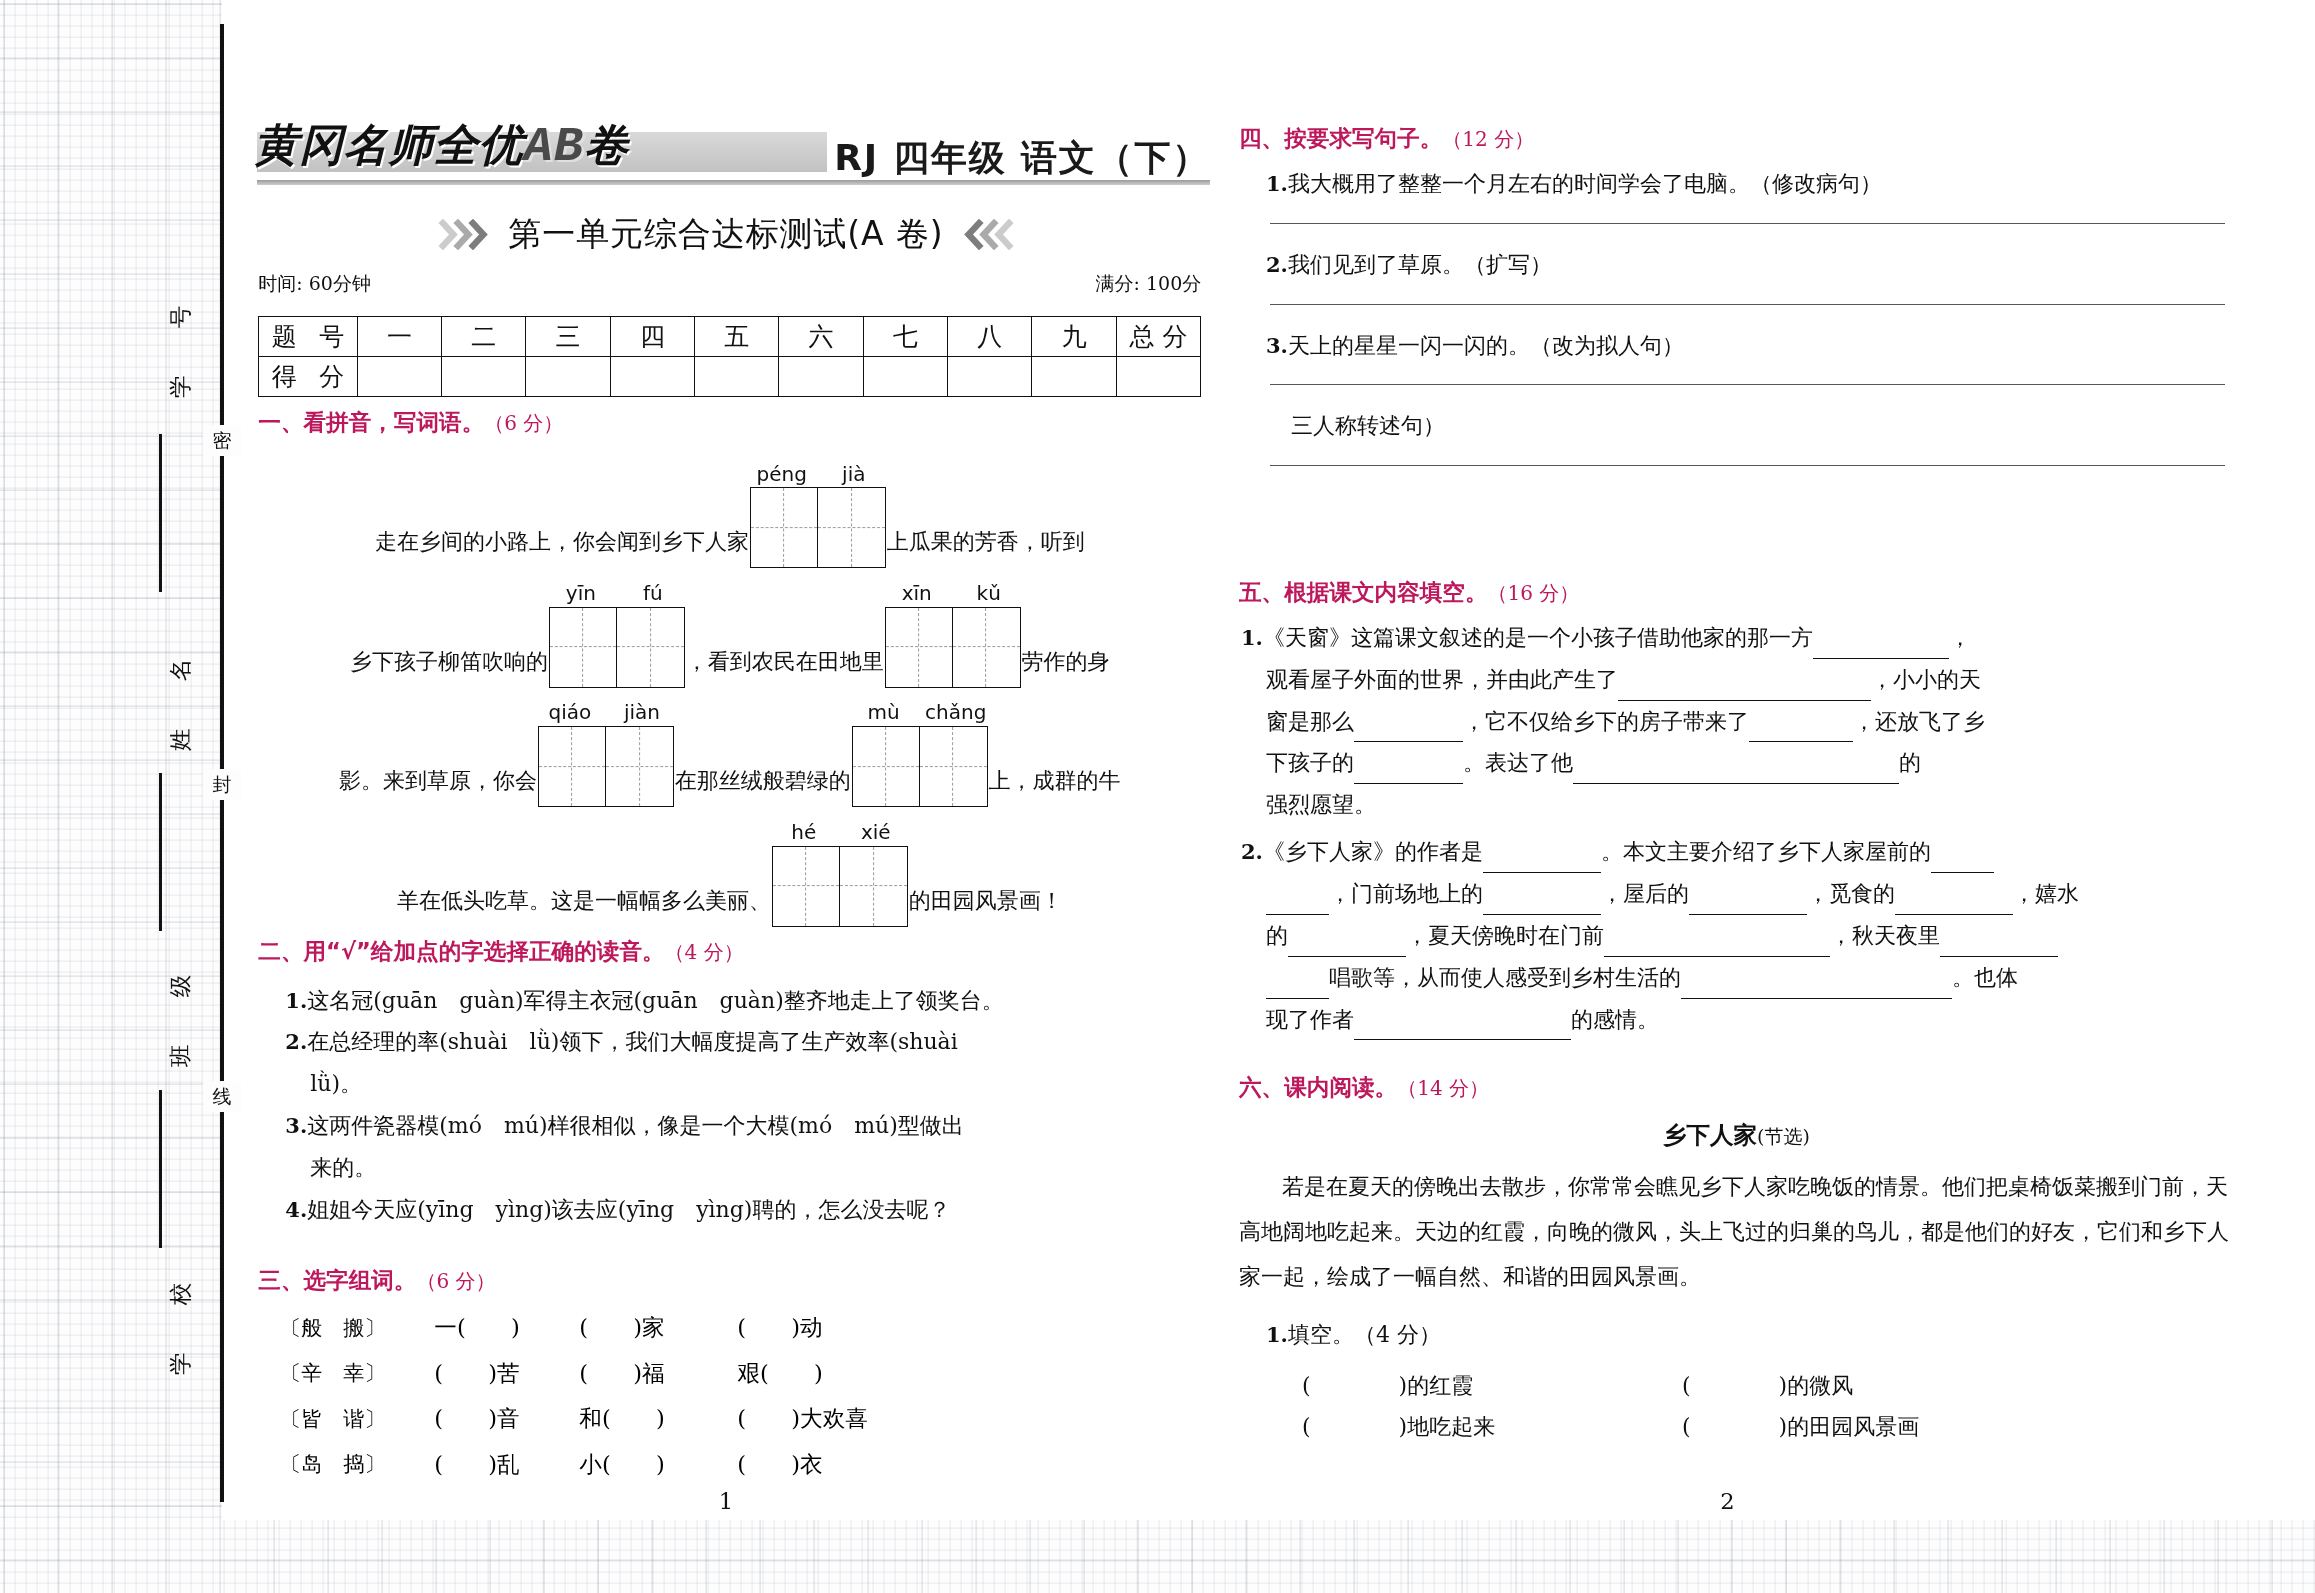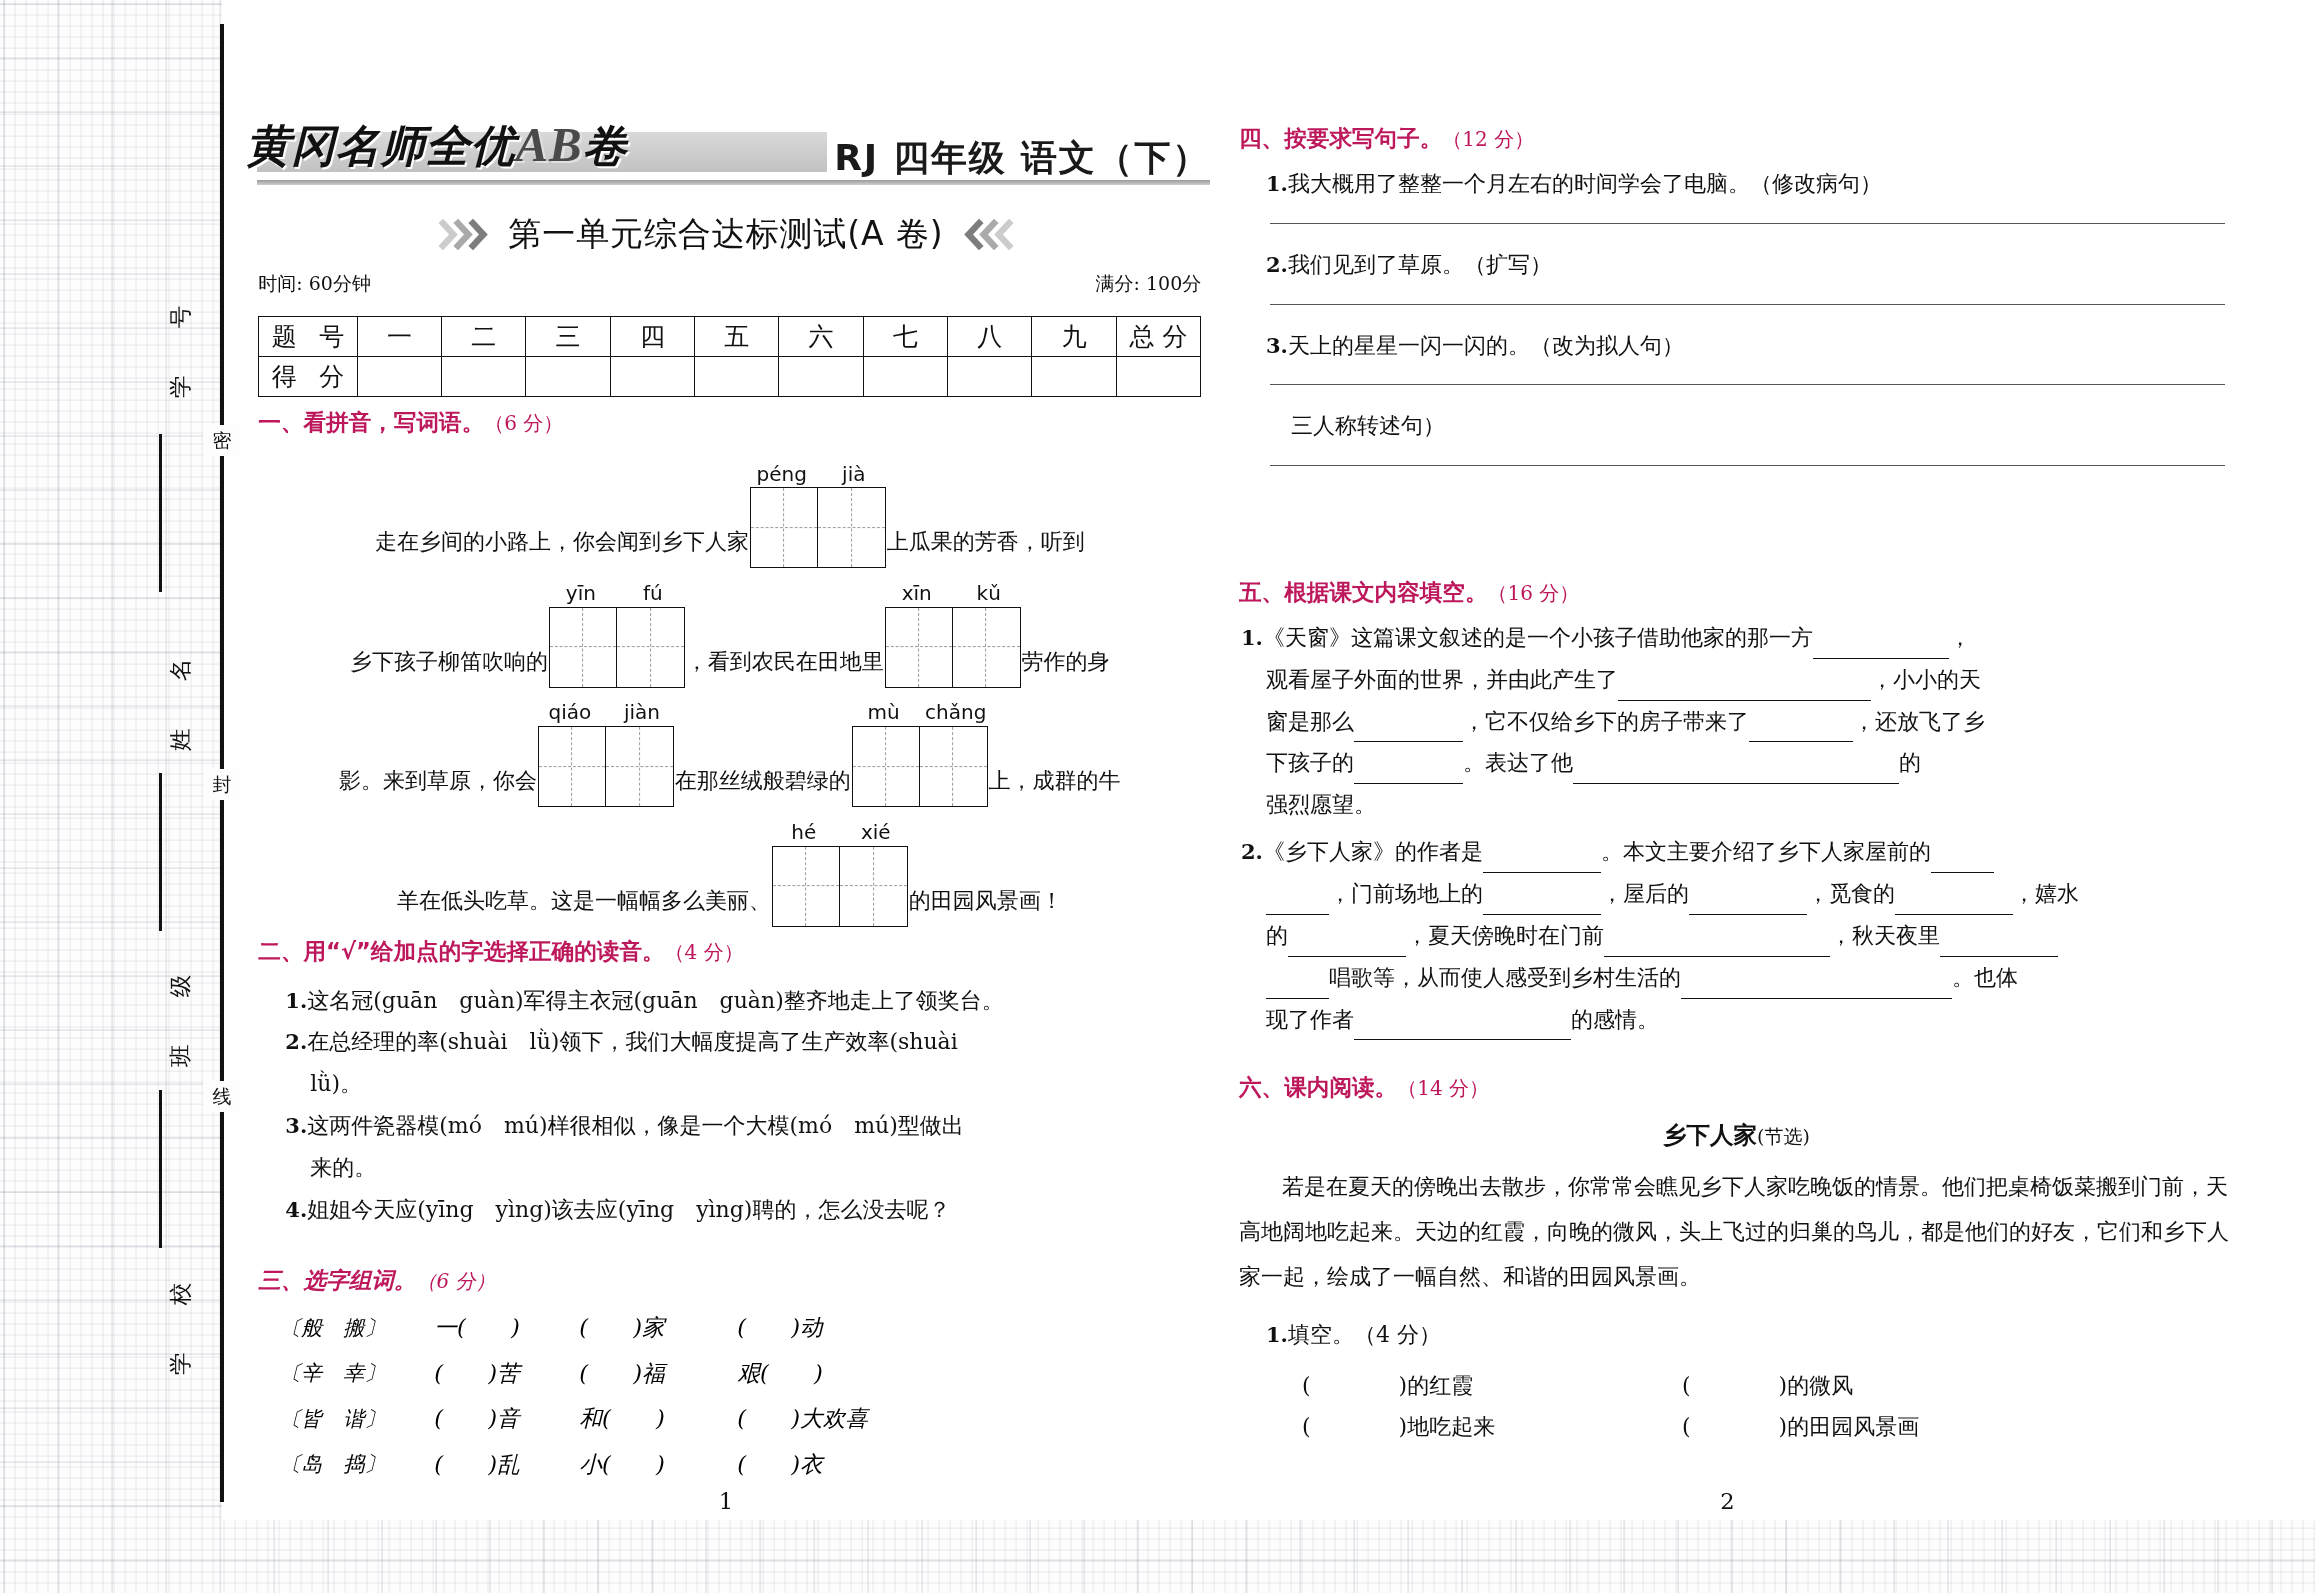--- a/index.html
+++ b/index.html
@@ -70,22 +70,22 @@
 
   
   #masthead {
     position:absolute; left:0px; top:116px; width:597px; height:56px;
   }
   #masthead-bar {
     position:absolute; left:14.5px; top:16.3px; width:570px; height:40px;
     background:linear-gradient(to bottom,#d9d9d9,#c2c2c2);
   }
   #masthead-text {
-    position:absolute; left:4px; top:0px;
-    font-family:Liberation Serif, serif;
+    position:absolute; left:12px; top:0px;
+    font-family:Liberation Mono, monospace;
     font-weight:bold; font-style:italic;
     font-size:44px; color:#111; letter-spacing:0.9px;
     text-shadow: 1.8px 1.8px 0 #ffffff;
     white-space:nowrap;
   }
   #masthead-ab {
     font-size:49px; color:#4a4a4a; font-weight:bold; font-style:italic;
     text-shadow: 2.7px 1.8px 0 #e0e0e0;
   }
   #rj-line {
@@ -446,21 +446,21 @@
       </div>
       <div class="qtext" style="padding-left:52px;">
         <span>来的。</span>
       </div>
       <div class="qtext" style="padding-left:27px;">
         <span class="qnum">4.</span><span>姐姐今天应(yīng　yìng)该去应(yīng　yìng)聘的，怎么没去呢？</span>
       </div>
     </div>
   </div>
 
-  <div style="position:absolute; left:16.3px; top:1265px; width:943px;font-style:italic;">
+  <div style="position:absolute; left:16.3px; top:1265px; width:943px;">
     <div class="sec-head"><span>三、选字组词。</span><span class="pts">（6 分）</span></div>
 
     <div style="margin-top:16.3px; padding-left:22px;">
       <div class="zu-row">
         <span class="zu-bracket">〔般　搬〕</span>
         <span class="zu-item" style="width:145px;">一(　　)</span>
         <span class="zu-item" style="width:158px;">(　　)家</span>
         <span class="zu-item">(　　)动</span>
       </div>
       <div class="zu-row">

